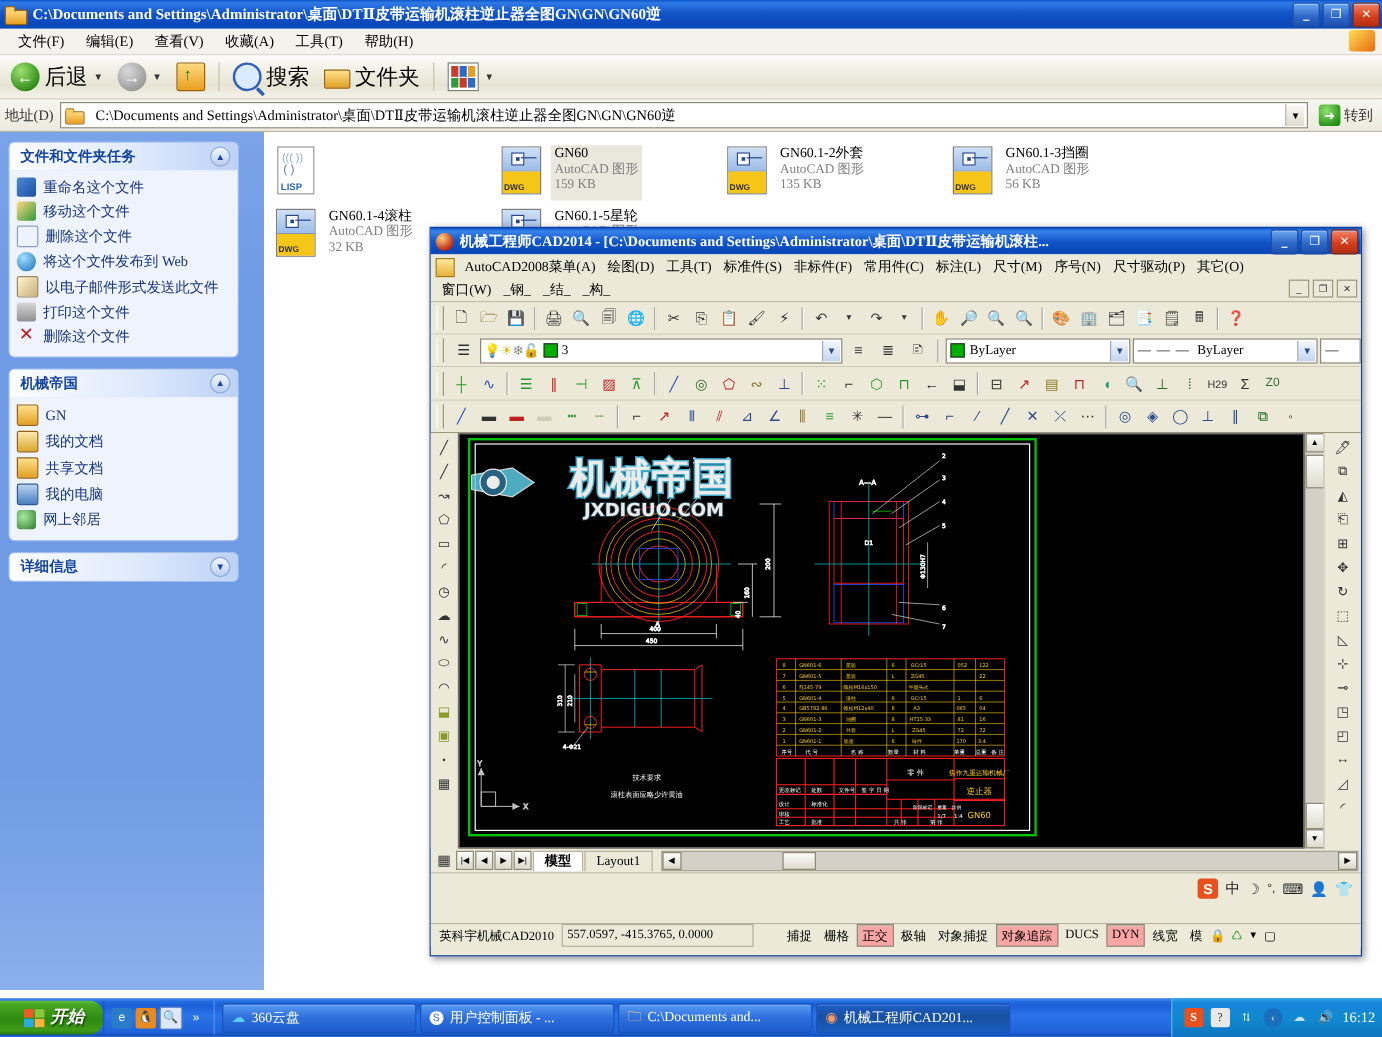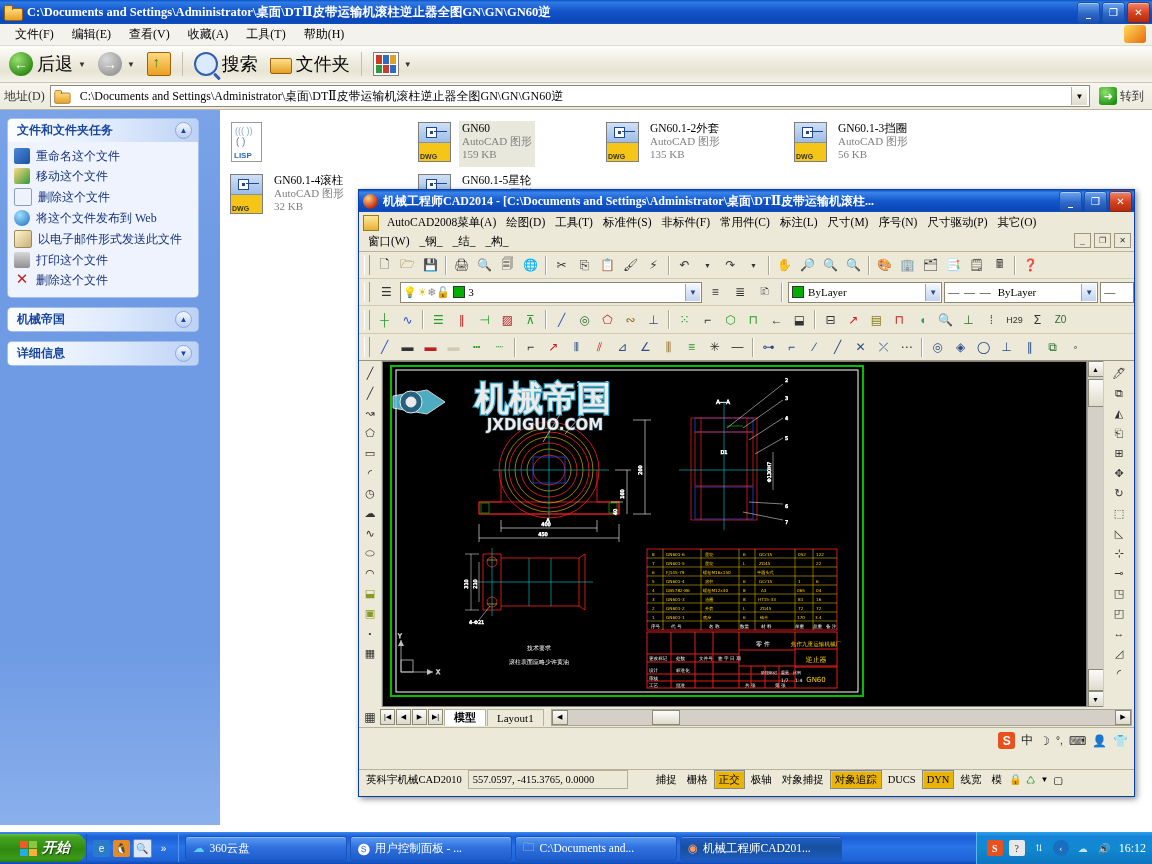--- a/index.html
+++ b/index.html
@@ -201,21 +201,21 @@
   .cmdline{height:24px;background:#fff;border:1px solid #8a8673;display:flex;align-items:center;
     padding:0 4px;font-size:12px;font-family:"Liberation Serif","DejaVu Serif",serif;}
   .ime{position:absolute;right:6px;top:4px;display:flex;align-items:center;gap:6px;}
   .ime .s{width:17px;height:17px;background:#e8501e;color:#fff;font-weight:bold;font-size:12px;
     border-radius:3px;display:flex;align-items:center;justify-content:center;}
   .ime span{font-size:12px;color:#222;}
 
   .cad-status{height:19px;background:#ece9d8;border-top:1px solid #b6b29c;display:flex;align-items:center;
     font-size:10.5px;font-family:"Liberation Serif","DejaVu Serif",serif;padding:0 2px;}
   .sbox{border:1px solid #b3afa0;margin:0 1px;padding:1px 4px;height:15px;display:flex;align-items:center;}
-  .sbox.sunken{border:1px solid #8d8a78;background:#eab308;box-shadow:inset 1px 1px 0 #c8c4b4;}
+  .sbox.sunken{border:1px solid #8d8a78;background:#fca5a5;box-shadow:inset 1px 1px 0 #c8c4b4;}
   .sbox.flat{border:none;}
 
   
   .taskbar{position:absolute;left:0;bottom:0;width:1152px;height:32px;
     background:linear-gradient(180deg,#3f8aee 0%,#236ce0 9%,#1c5fd6 18%,#2a73e8 45%,#1f63d8 88%,#0c49b4 100%);
     display:flex;align-items:center;}
   .start{height:28px;margin-left:0;padding:0 16px 0 20px;display:flex;align-items:center;gap:5px;
     background:linear-gradient(180deg,#63c040 0%,#46a420 12%,#2f8a12 55%,#3d9a18 88%,#2a7c0e 100%);
     border-radius:0 11px 11px 0;color:#fff;font-style:italic;font-weight:bold;font-size:14px;
     font-family:"Liberation Serif","DejaVu Serif",serif;text-shadow:1px 1px 1px rgba(0,0,0,.5);}
@@ -356,20 +356,42 @@
               <span class="pic" style="background:none;color:#c02020;font-weight:bold;font-size:15px;line-height:14px;text-align:center">✕</span>
               <span class="lb">删除这个文件</span>
             </div>
           </div>
         </div>
 
         <div class="panel">
           <div class="panel-hd">
             <span class="t">机械帝国</span>
             <span class="chev">▲</span>
+          </div>
+          <div class="panel-bd">
+            <div class="prow">
+              <span class="pic" style="background:linear-gradient(180deg,#ffe08c,#e2a024);border:1px solid #9a6208;border-radius:0 2px 2px 2px"></span>
+              <span class="lb">GN</span>
+            </div>
+            <div class="prow">
+              <span class="pic" style="background:linear-gradient(180deg,#ffe8b0,#d8a830);border:1px solid #9a6208"></span>
+              <span class="lb">我的文档</span>
+            </div>
+            <div class="prow">
+              <span class="pic" style="background:linear-gradient(180deg,#ffe08c,#e2a024);border:1px solid #9a6208;border-radius:0 2px 2px 2px"></span>
+              <span class="lb">共享文档</span>
+            </div>
+            <div class="prow">
+              <span class="pic" style="background:linear-gradient(180deg,#b9d4f0,#4a7ec0);border:1px solid #2c5896;border-radius:2px"></span>
+              <span class="lb">我的电脑</span>
+            </div>
+            <div class="prow">
+              <span class="pic" style="background:radial-gradient(circle at 35% 35%,#a9e8a0,#2a7c2a);border-radius:3px"></span>
+              <span class="lb">网上邻居</span>
+            </div>
           </div>
         </div>
 
         <div class="panel">
           <div class="panel-hd">
             <span class="t">详细信息</span>
             <span class="chev">▼</span>
           </div>
         </div>
 

